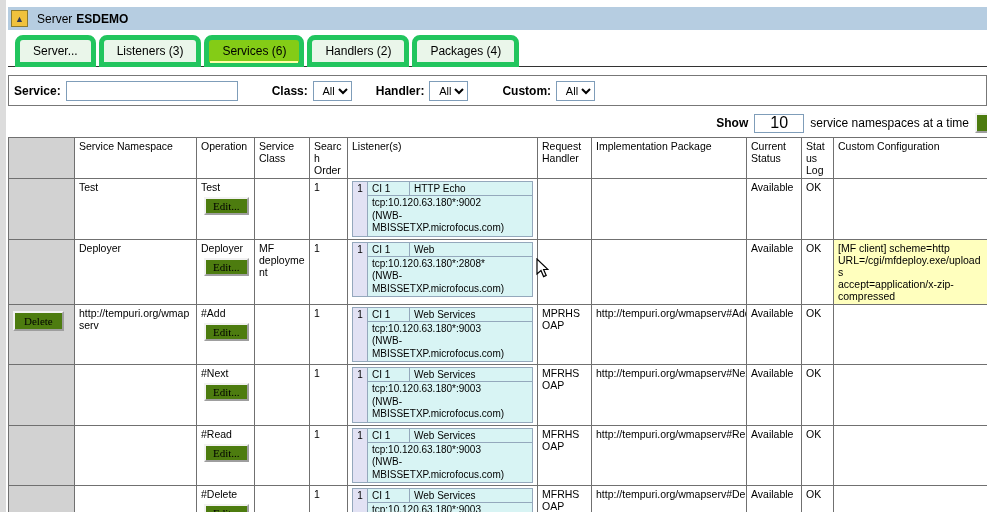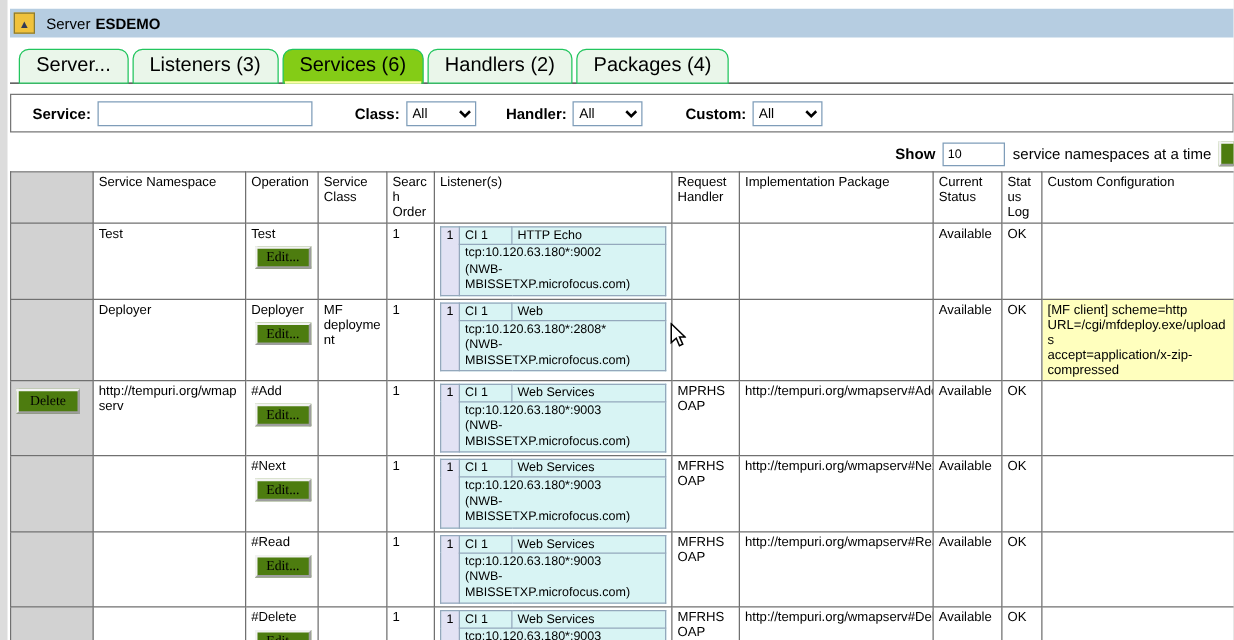--- a/index.html
+++ b/index.html
@@ -12,36 +12,36 @@
 
   
   .titlebar { width:979px; height:23px; background:#b6cde1; display:flex; align-items:center; gap:9px; padding:0 3px; }
   .tri-box { width:17px; height:17px; background:#f0c23c; border:1px solid #8a7a30; display:flex; align-items:center; justify-content:center; font-size:9px; color:#333a55; }
   .title-text { font-size:12px; color:#000; }
   .title-text b { margin-left:4px; }
 
   
   .tabbar { display:flex; gap:3px; margin-top:13px; padding-left:7px; position:relative; align-items:flex-end; height:24px; }
   .tabbar::after { content:""; position:absolute; bottom:0; left:0; width:979px; border-bottom:1px solid #333; z-index:0; }
-  .tab { position:relative; z-index:1; border:1px solid #22c55e; border-radius:8px 8px 0 0; padding:4px 13px 4px; background:#eaf6ea; font-size:16px; cursor:default; }
+  .tab { position:relative; z-index:1; border:5px solid #22c55e; border-radius:8px 8px 0 0; padding:4px 13px 4px; background:#eaf6ea; font-size:12px; cursor:default; }
   .tab.active { background:#84cc16; z-index:2; }
   .tab.active::after { content:""; position:absolute; left:1px; right:1px; bottom:-1px; height:2px; background:#ffffa6; }
 
   
   .filterbar { width:979px; margin-top:8px; border:1px solid #777; padding:3px 5px; display:flex; align-items:center; height:31px; background:#fff; }
   .filter-title { background:#ccf2cc; border:1px solid #2f7d2f; padding:4px 7px; font-size:12px; white-space:nowrap; }
   .flabel { font-weight:bold; font-size:12px; white-space:nowrap; }
-  .ml12 { margin-left:12px; } .ml28 { margin-left:34px; } .ml20 { margin-left:24px; }
+  .ml12 { margin-left:0; } .ml28 { margin-left:34px; } .ml20 { margin-left:24px; }
   .ftext { width:172px; height:20px; border:1px solid #7f9db9; font-size:11px; padding:1px 3px; margin-left:5px; }
-  .fsel { height:20px; font-size:11px; border:1px solid #7f9db9; background:#fff; width:56px; margin-left:5px; }
+  .fsel { height:20px; font-size:11px; border:1px solid #7f9db9; background:#fff; width:39px; margin-left:5px;text-align:right; }
 
   
   .pagerow { width:979px; display:flex; align-items:center; margin-top:6px; font-size:12px; height:22px; }
   .pager-right { margin-left:auto; display:flex; align-items:center; gap:6px; }
-  .show-input { width:50px; height:19px; border:1px solid #7f9db9; font-size:10px; padding:1px 3px; }
+  .show-input { width:50px; height:19px; border:1px solid #7f9db9; font-size:16px; padding:1px 3px;text-align:center; }
   .btn { background:#4d7c0f; border:2px outset #f2f2f2; font-size:11px; font-family:Liberation Serif, serif; padding:1px 8px; color:#000; }
   .btn.mini { width:22px; height:20px; padding:0; margin-right:-10px; }
 
   
   .grid { border-collapse:collapse; width:979px; margin-top:3px; table-layout:fixed; }
   .grid th, .grid td { border:1px solid #707070; padding:2px 4px; vertical-align:top; text-align:left; font-size:10.5px; font-weight:normal; color:#000; background:#fff; word-wrap:break-word; }
   .grid thead tr { height:36px; }
   .actcell { background:#d2d2d2 !important; text-align:center; }
   .actcell .btn { margin-top:4px; padding:2px 9px; }
   .opcell .btn { margin:4px 0 0 3px; padding:1px 7px; }

